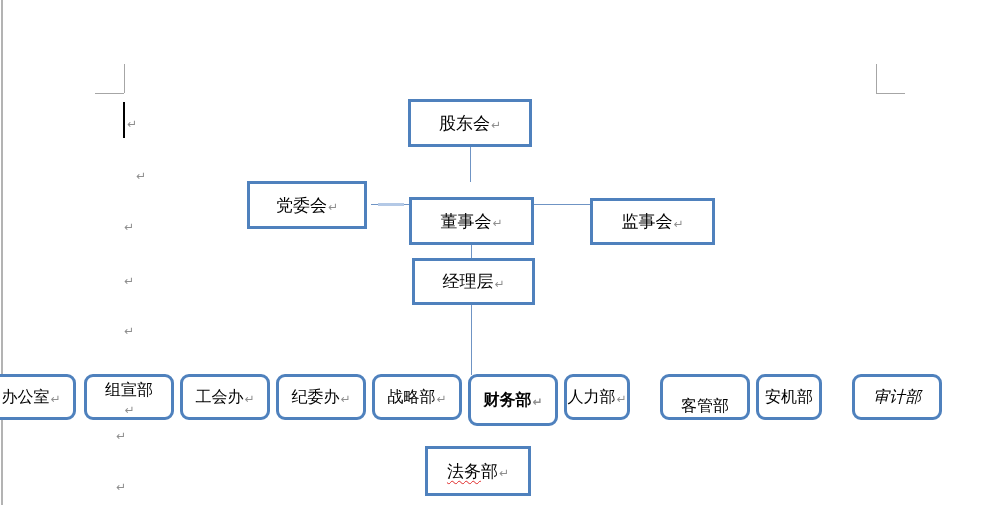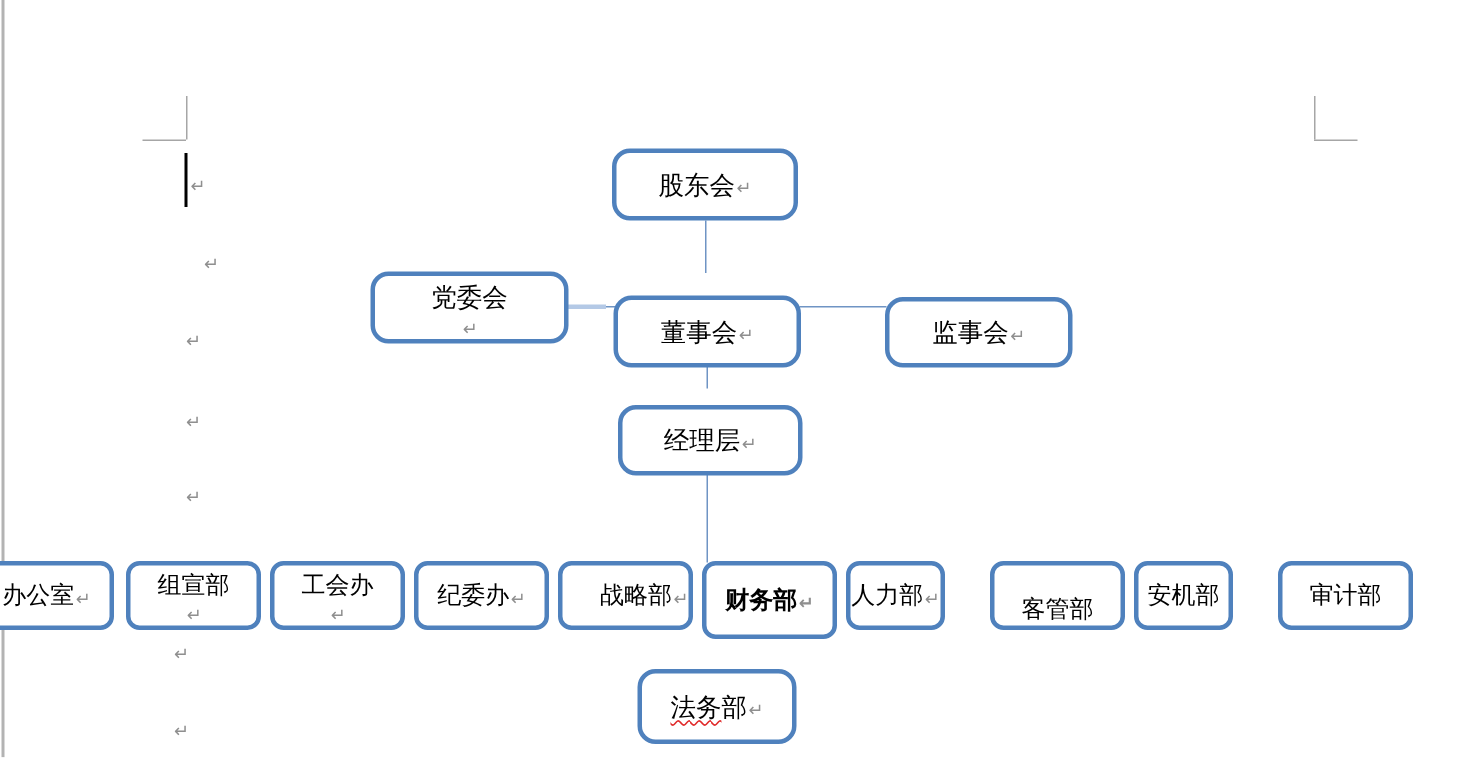--- a/index.html
+++ b/index.html
@@ -27,21 +27,21 @@
     font-family:"DejaVu Sans",sans-serif;
     font-size:12px;line-height:12px;
     color:var(--mark,#8f8f8f);
     user-select:none;
   }
   
   .node{
     position:absolute;box-sizing:border-box;
     background:#fff;
     border:3px solid var(--accent,#4f81bd);
-    border-radius:12px;
+    border-radius:0;
     display:flex;align-items:center;justify-content:center;
     color:var(--ink,#000);
     font-size:17px;
     white-space:nowrap;
   }
   .node.small{border-radius:9px;font-size:16px;}
   .node .mark{
     font-family:"DejaVu Sans",sans-serif;
     font-size:12px;color:var(--mark,#8f8f8f);
     margin-left:1px;transform:translateY(2px);
@@ -92,71 +92,71 @@
       <div class="conn" style="left: 371px; top: 204px; width: 39px; height: 1px;"></div>
       <div class="conn" style="left: 533px; top: 204px; width: 58px; height: 1px;"></div>
       <div class="conn-hl" style="left: 378px; top: 203px; width: 26px; height: 3px;"></div>
     </div>
 
   <div id="nodes">
       <div class="node" style="left: 408px; top: 99px; width: 124px; height: 48px;">
         <span>股东会</span>
         <span class="mark">↵</span>
       </div>
-      <div class="node" style="left: 247px; top: 181px; width: 132px; height: 48px; flex-direction: column;">
+      <div class="node" style="left: 247px; top: 181px; width: 120px; height: 48px;">
         <span>党委会</span>
         <span class="mark">↵</span>
       </div>
       <div class="node" style="left: 409px; top: 197px; width: 125px; height: 48px;">
         <span>董事会</span>
         <span class="mark">↵</span>
       </div>
       <div class="node" style="left: 590px; top: 198px; width: 125px; height: 47px;">
         <span>监事会</span>
         <span class="mark">↵</span>
       </div>
-      <div class="node" style="left: 412px; top: 258px; width: 123px; height: 47px; margin-top: 12px;">
+      <div class="node" style="left: 412px; top: 258px; width: 123px; height: 47px;">
         <span>经理层</span>
         <span class="mark">↵</span>
       </div>
       <div class="node small" style="left: -14px; top: 374px; width: 90px; height: 46px;">
         <span>办公室</span>
         <span class="mark">↵</span>
       </div>
       <div class="node small" style="left: 84px; top: 374px; width: 90px; height: 46px; flex-direction: column;">
         <span>组宣部</span>
         <span class="mark">↵</span>
       </div>
-      <div class="node small" style="left: 180px; top: 374px; width: 90px; height: 46px; flex-direction: column;">
+      <div class="node small" style="left: 180px; top: 374px; width: 90px; height: 46px;">
         <span>工会办</span>
         <span class="mark">↵</span>
       </div>
       <div class="node small" style="left: 276px; top: 374px; width: 90px; height: 46px;">
         <span>纪委办</span>
         <span class="mark">↵</span>
       </div>
-      <div class="node small" style="left: 372px; top: 374px; width: 90px; height: 46px; justify-content: flex-end;">
+      <div class="node small" style="left: 372px; top: 374px; width: 90px; height: 46px;">
         <span>战略部</span>
         <span class="mark">↵</span>
       </div>
       <div class="node small" style="left: 468px; top: 374px; width: 90px; height: 52px; font-weight: bold;">
         <span>财务部</span>
         <span class="mark">↵</span>
       </div>
       <div class="node small" style="left: 564px; top: 374px; width: 66px; height: 46px;">
         <span>人力部</span>
         <span class="mark">↵</span>
       </div>
       <div class="node small" style="left: 660px; top: 374px; width: 90px; height: 46px; align-items: flex-end;">
         <span>客管部</span>
       </div>
       <div class="node small" style="left: 756px; top: 374px; width: 66px; height: 46px;">
         <span>安机部</span>
       </div>
-      <div class="node small" style="left: 852px; top: 374px; width: 90px; height: 46px;">
+      <div class="node small" style="left: 852px; top: 374px; width: 90px; height: 46px; font-style: italic;">
         <span>审计部</span>
       </div>
       <div class="node" style="left: 425px; top: 446px; width: 106px; height: 50px;">
         <span class="misspelled">法务</span>
         <span>部</span>
         <span class="mark">↵</span>
       </div>
     </div>
 
 </div>

